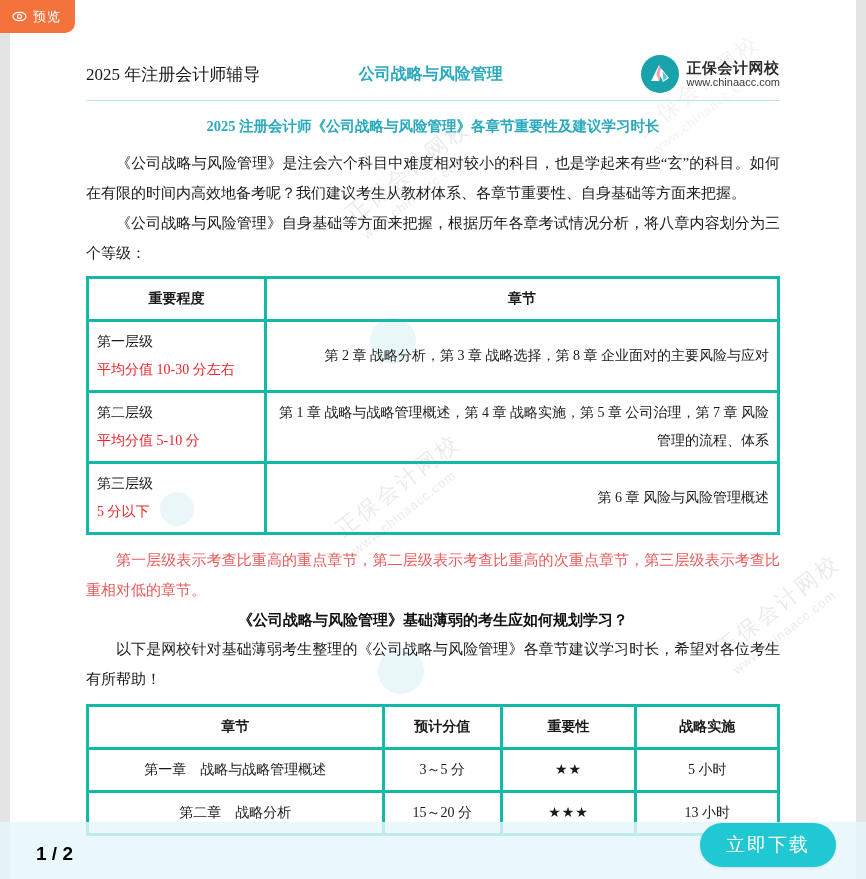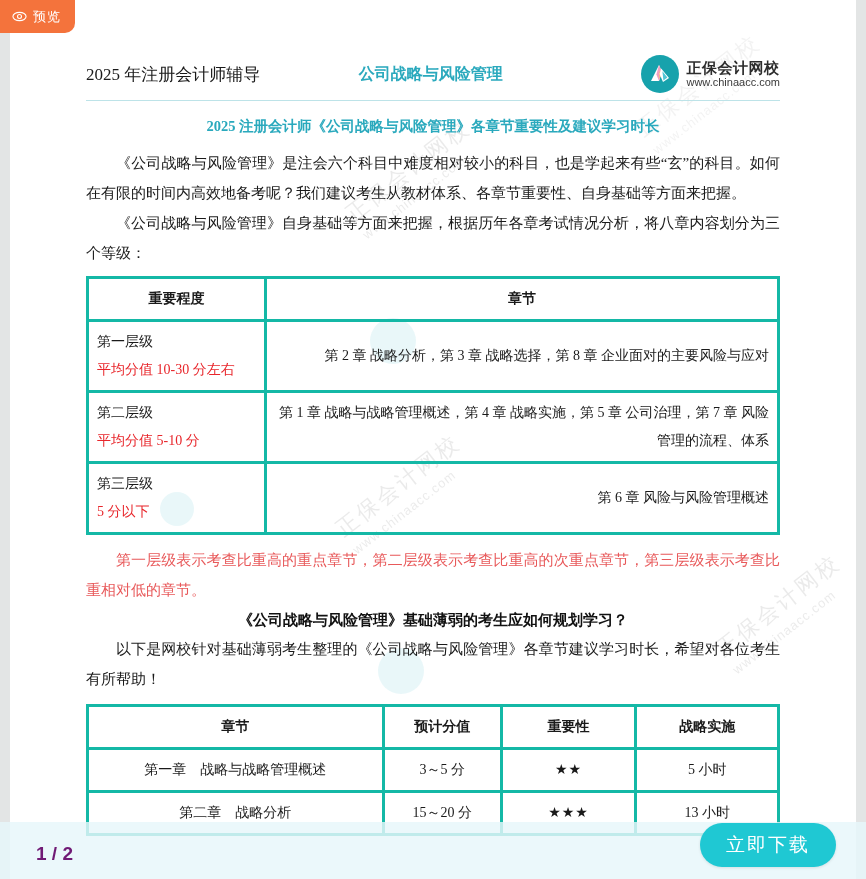--- a/index.html
+++ b/index.html
@@ -223,21 +223,21 @@
   }
 
   
   #pager {
     position: absolute;
     left: 36px;
     bottom: 14px;
     font-family: "Liberation Sans", "DejaVu Sans", sans-serif;
     font-size: 19px;
     font-weight: 700;
-    color: #701a75;
+    color: #000000;
     z-index: 35;
   }
   #download-btn {
     position: absolute;
     right: 30px;
     bottom: 12px;
     width: 136px;
     height: 44px;
     border: none;
     border-radius: 24px;

